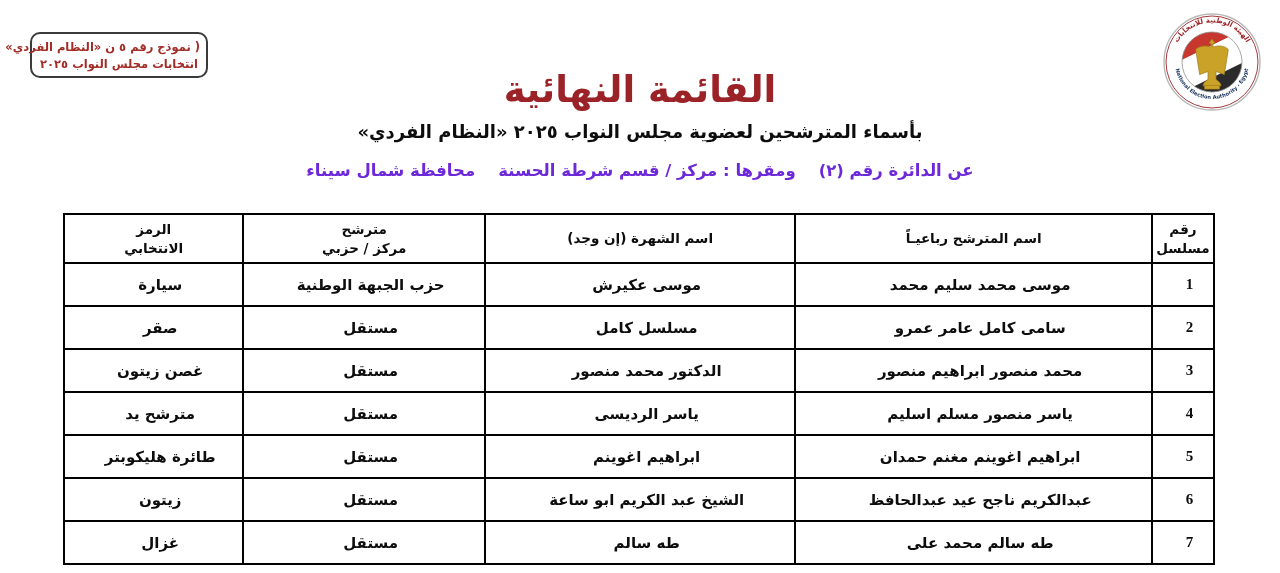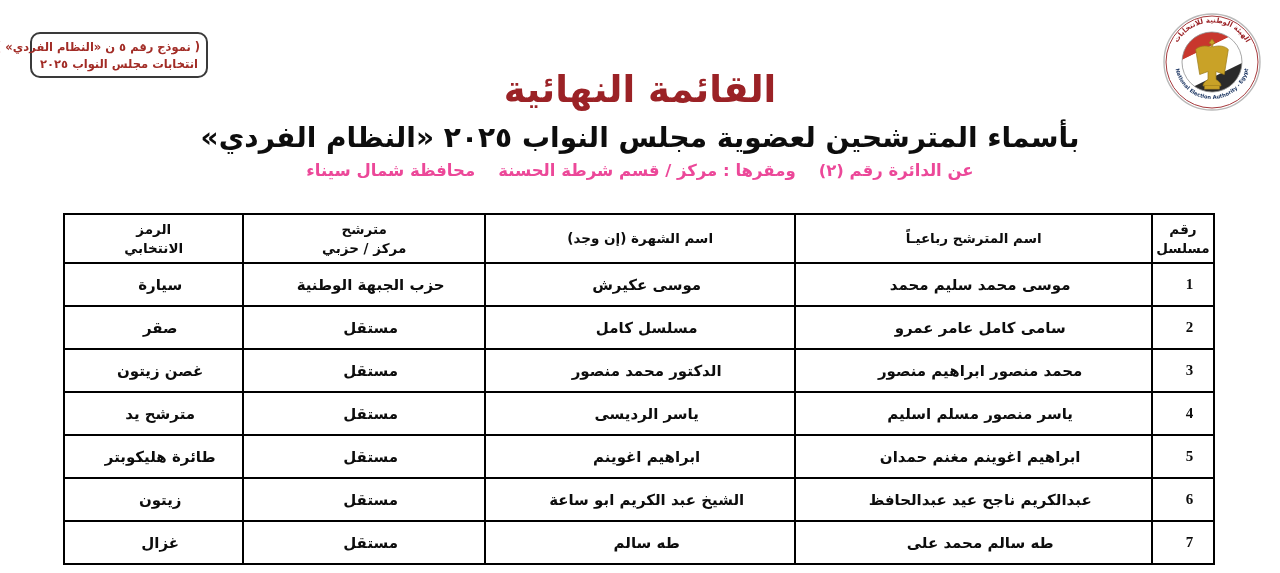--- a/index.html
+++ b/index.html
@@ -53,31 +53,31 @@
     font-weight: bold;
   }
   .doc-subtitle {
     position: absolute;
     top: 121px;
     left: 0;
     width: 100%;
     text-align: center;
     direction: rtl;
     color: #0d0d0d;
-    font-size: 28px;
+    font-size: 18px;
     font-weight: bold;
   }
   .doc-district {
     position: absolute;
     top: 161px;
     left: 0;
     width: 100%;
     text-align: center;
     direction: rtl;
-    color: #ec4899;
+    color: #6d28d9;
     font-size: 16.5px;
     font-weight: bold;
     white-space: pre;
   }
   
   table.candidates {
     position: absolute;
     left: 63px;
     top: 213px;
     width: 1152px;

